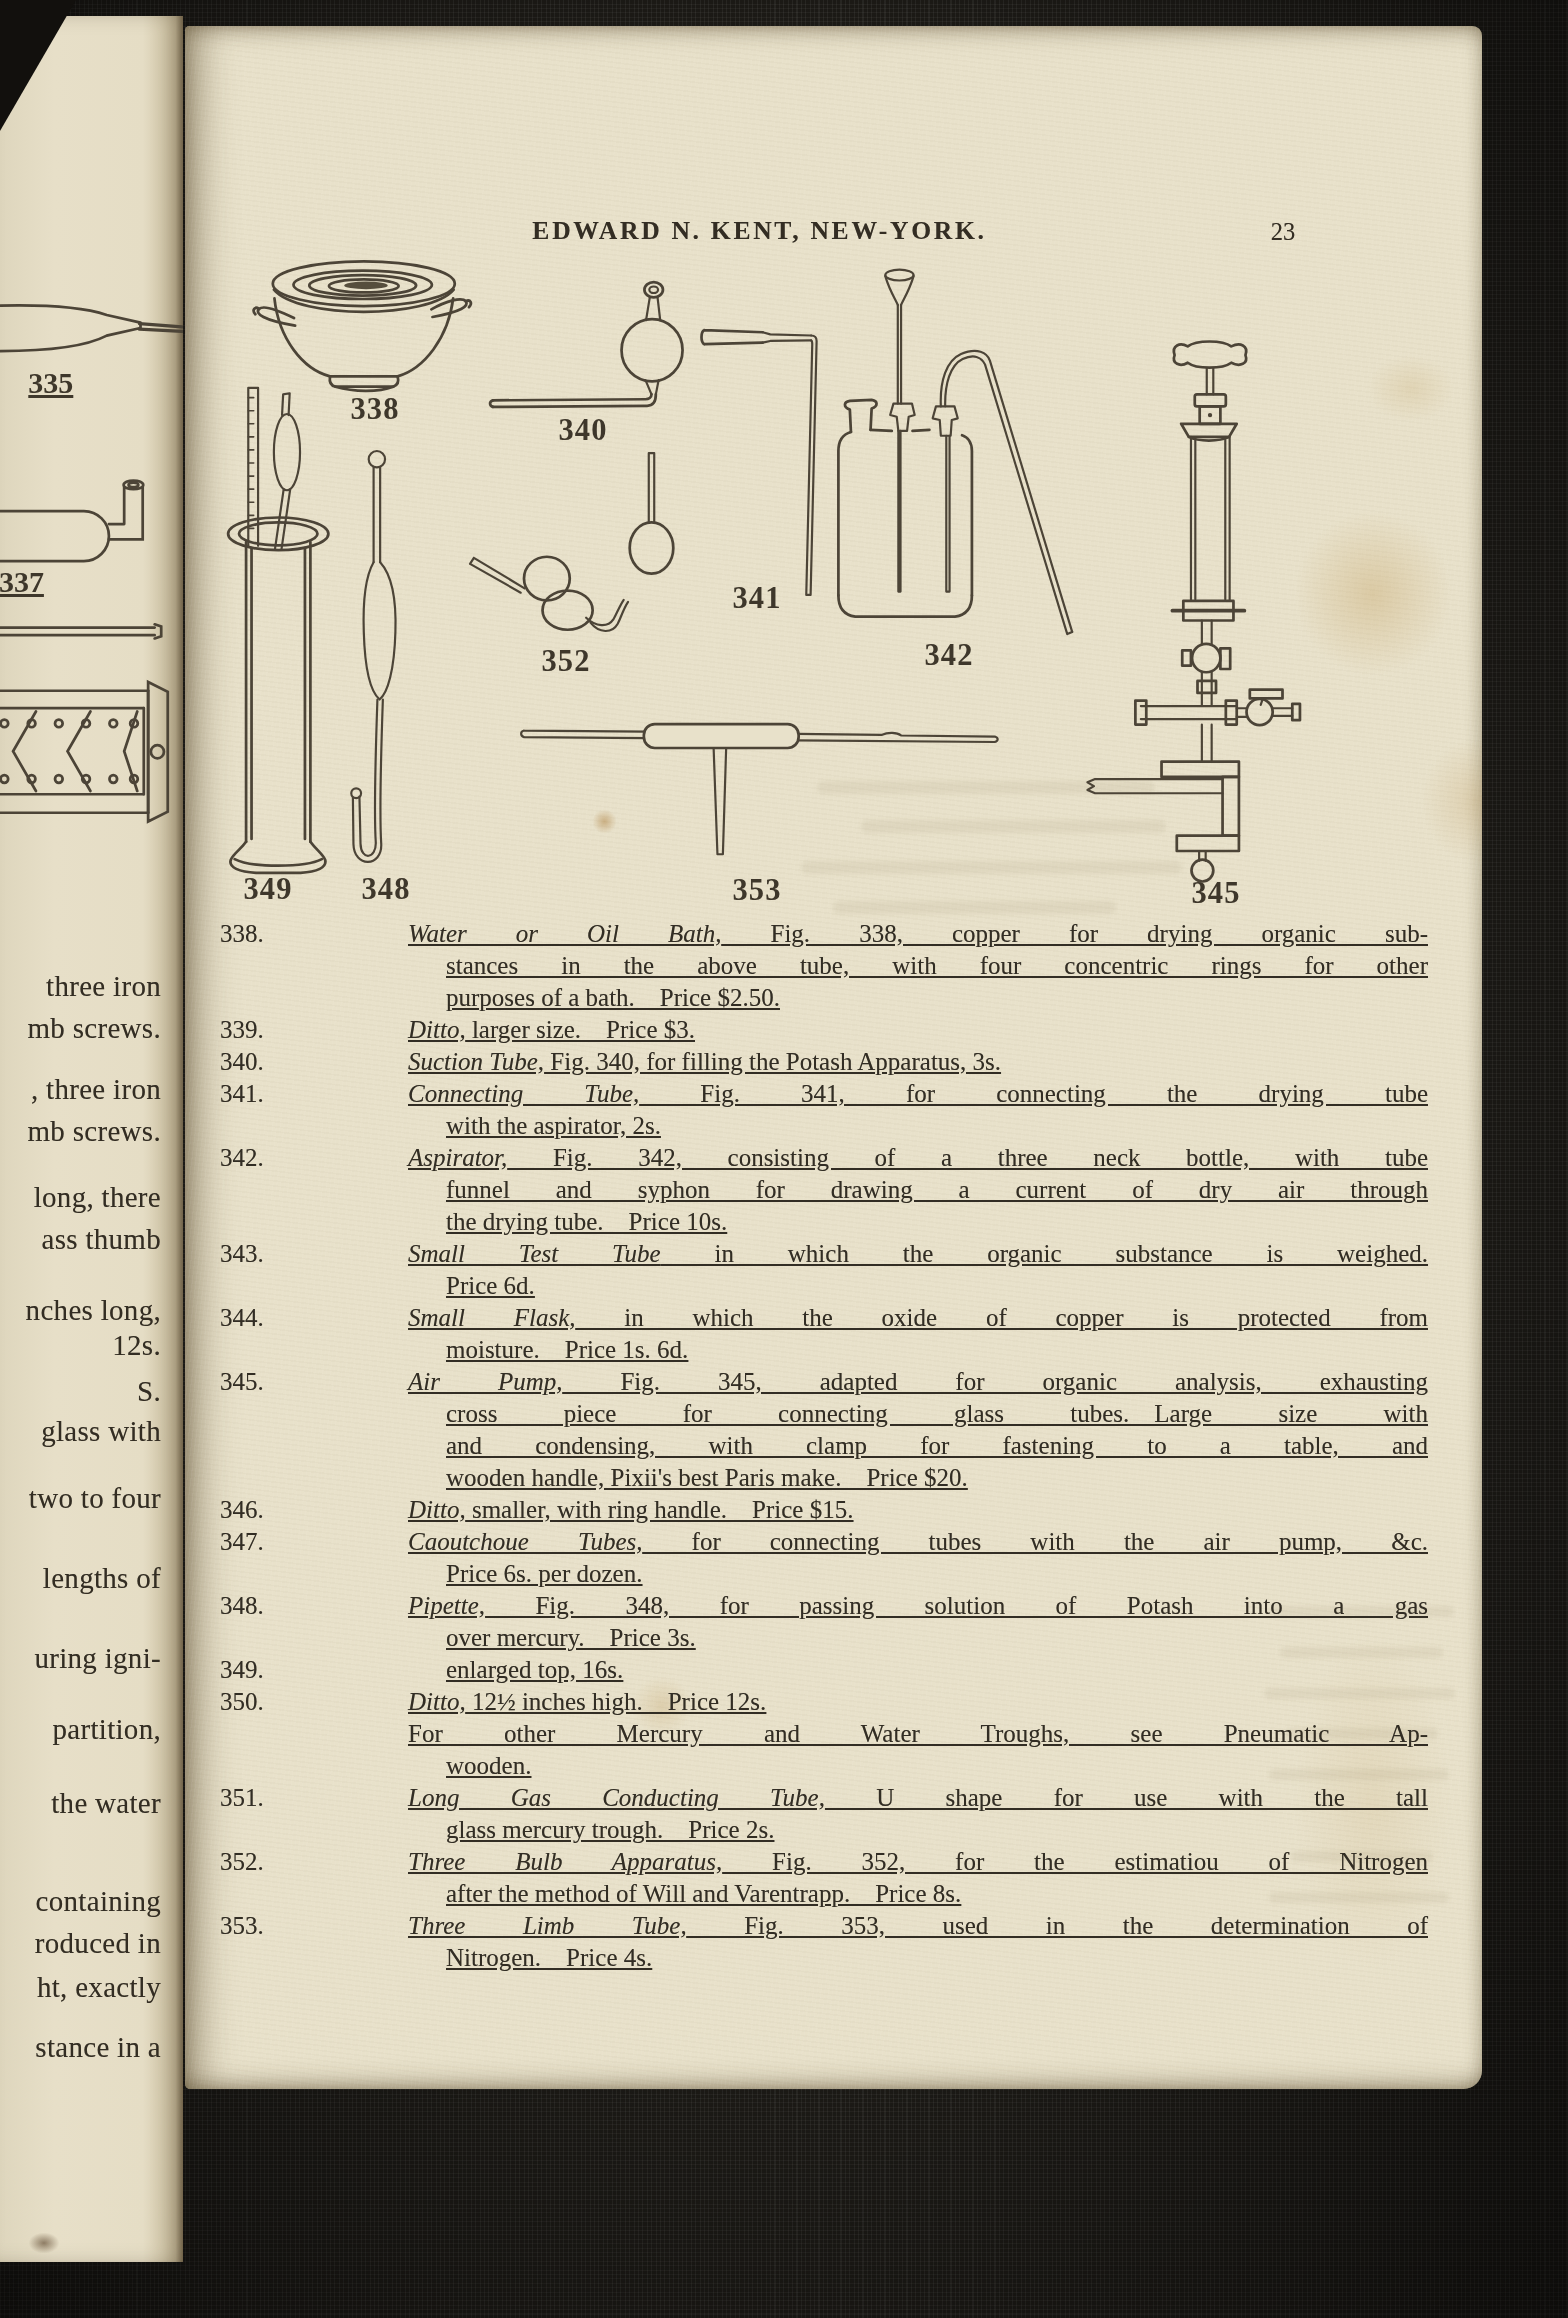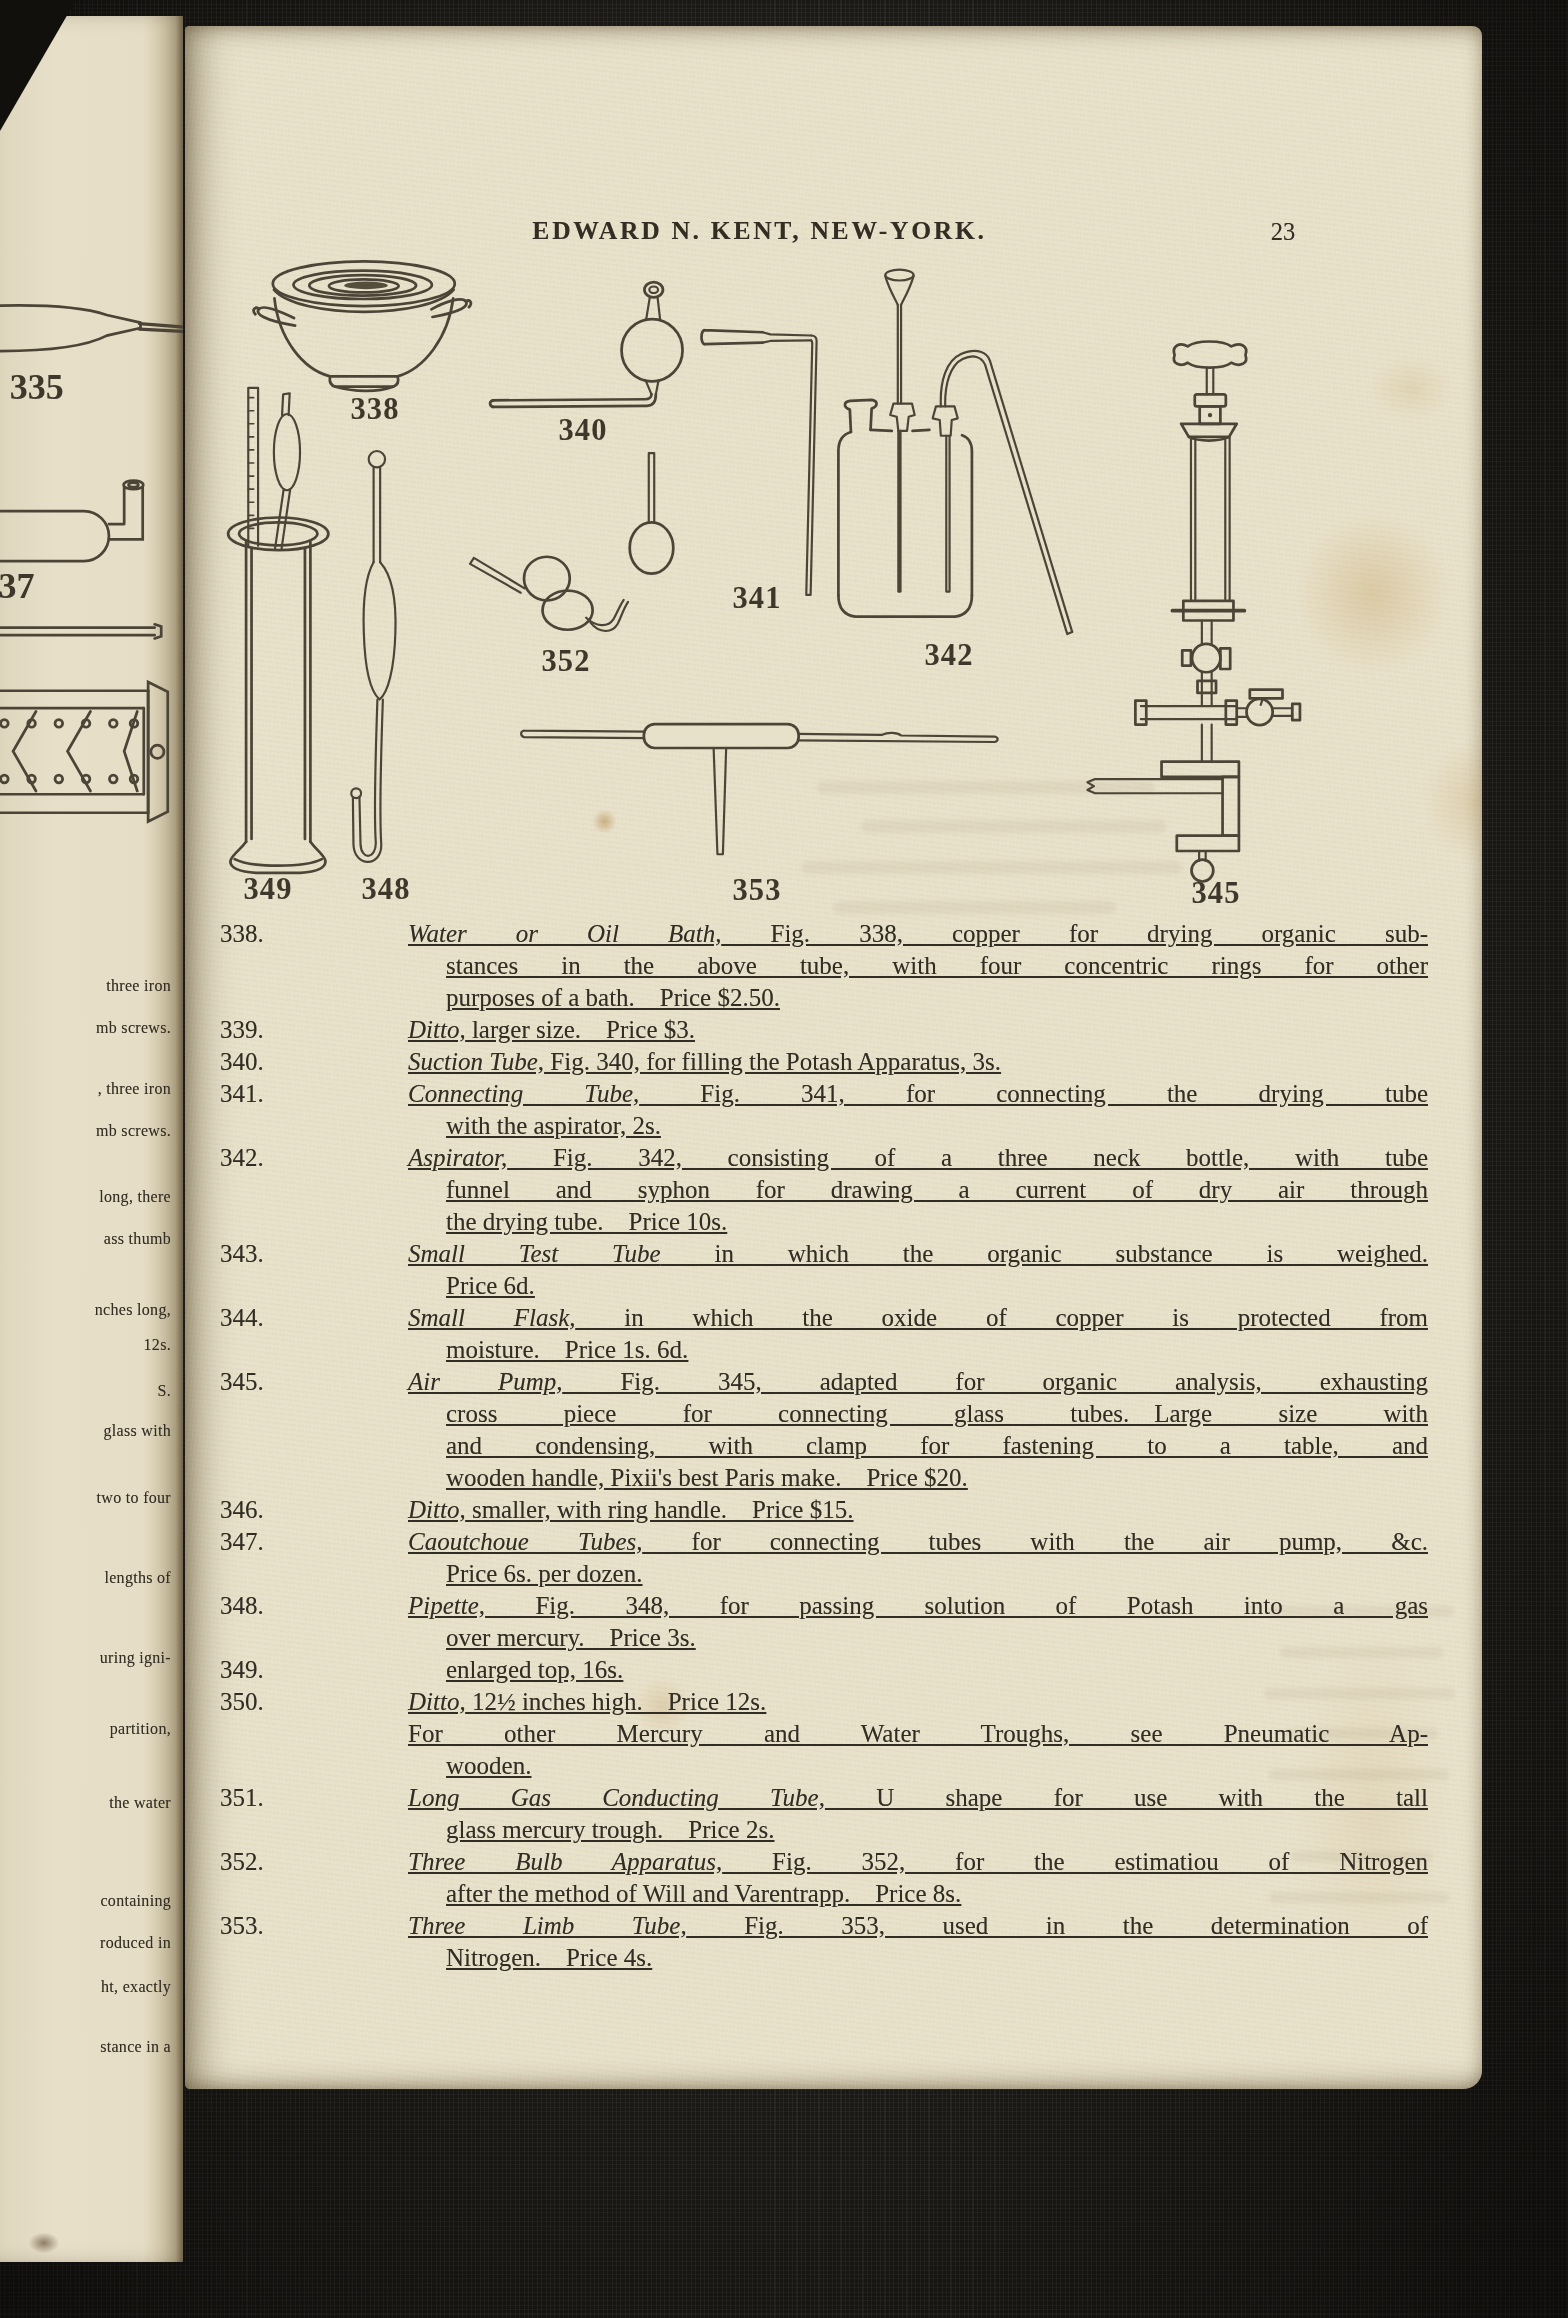--- a/index.html
+++ b/index.html
@@ -16,23 +16,23 @@
   .cloth:after{content:"";position:absolute;inset:0;
     background:radial-gradient(ellipse at 50% 45%, transparent 55%, rgba(0,0,0,.55) 100%);}
 
   
   .leftpage{position:absolute;left:0;top:16.3px;width:183px;height:2246px;
     background:linear-gradient(90deg,#ded6bd 0%,#e7dfc8 30%,#e5ddc5 78%,#c9bd9d 96%,#8d8064 100%);
     box-shadow:inset -14px 0 25px -9.8px rgba(60,45,25,.55);
     overflow:hidden;}
   .corner-wedge{position:absolute;left:0;top:0;width:76px;height:131px;background:#12100d;
     clip-path:polygon(0 0,100% 0,0 100%);}
-  .lp-frag{position:absolute;right:12px;white-space:nowrap;font-size:16px;line-height:28px;
+  .lp-frag{position:absolute;right:22px;white-space:nowrap;font-size:29px;line-height:28px;
     color:#332d23;letter-spacing:0.3px;}
-  .lp-figlabel{position:absolute;font-weight:bold;font-size:36px;color:#3e372b;width:82px;}
+  .lp-figlabel{position:absolute;font-weight:bold;font-size:30px;color:#3e372b;width:82px;text-align:center;text-decoration:underline;}
 
   
   .page{position:absolute;left:185px;top:26px;width:1297px;height:2063px;
     background:#e8e1ca;border-radius:4.4px 9.8px 18.5px 5.4px;overflow:hidden;
     box-shadow:inset 24px 0 38px -13px rgba(75,58,30,.55),
                inset -5.4px 0 22px -9.8px rgba(90,75,45,.35),
                inset 0 9.8px 22px -11px rgba(80,65,35,.45),
                inset 0 -11px 25px -12px rgba(80,65,35,.5);}
   .page .grain{position:absolute;inset:0;pointer-events:none;
     background:

